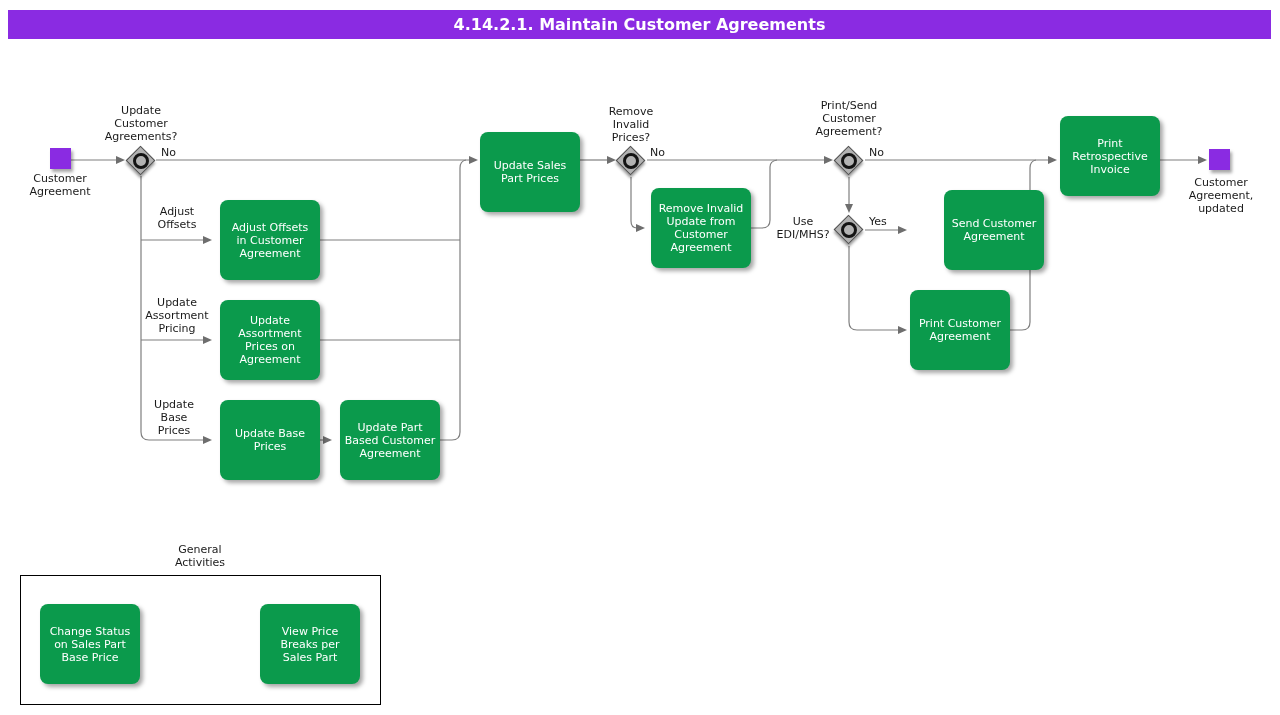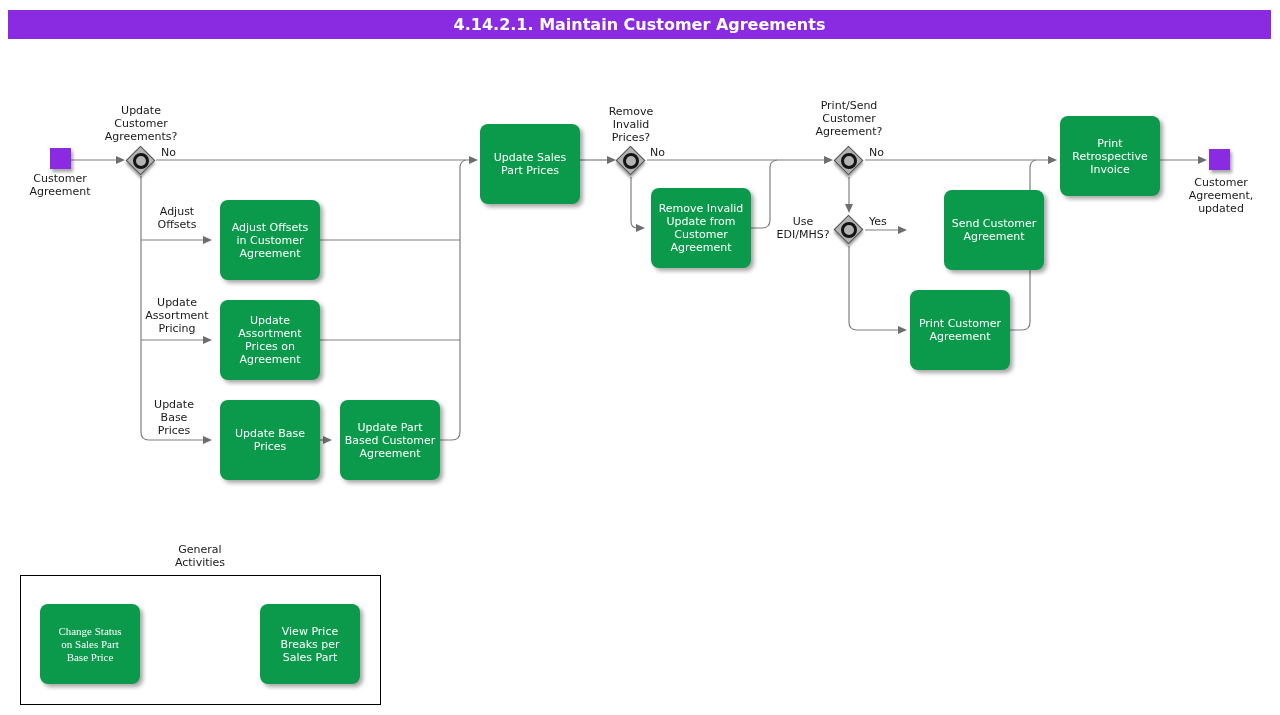--- a/index.html
+++ b/index.html
@@ -146,21 +146,21 @@
 
   <div class="lbl" style="left:137px; top:205px; width:80px;">Adjust
 Offsets</div>
   <div class="lbl" style="left:132px; top:296px; width:90px;">Update
 Assortment
 Pricing</div>
   <div class="lbl" style="left:134px; top:398px; width:80px;">Update
 Base
 Prices</div>
 
-  <div class="activity" style="left:480px; top:124px;">Update Sales
+  <div class="activity" style="left:480px; top:132px;">Update Sales
 Part Prices</div>
   <div class="activity" style="left:220px; top:200px;">Adjust Offsets
 in Customer
 Agreement</div>
   <div class="activity" style="left:220px; top:300px;">Update
 Assortment
 Prices on
 Agreement</div>
   <div class="activity" style="left:220px; top:400px;">Update Base
 Prices</div>
@@ -175,20 +175,20 @@
 Agreement</div>
   <div class="activity" style="left:910px; top:290px;">Print Customer
 Agreement</div>
   <div class="activity" style="left:1060px; top:116px;">Print
 Retrospective
 Invoice</div>
 
   <div class="lbl" style="left:150px; top:543px; width:100px;">General
 Activities</div>
   <div class="ga-frame"></div>
-  <div class="activity" style="left:40px; top:604px;font-family:Liberation Serif, serif;">Change Status
+  <div class="activity" style="left:40px; top:604px;">Change Status
 on Sales Part
 Base Price</div>
   <div class="activity" style="left:260px; top:604px;">View Price
 Breaks per
 Sales Part</div>
 
 </div>
 
 </body></html>

